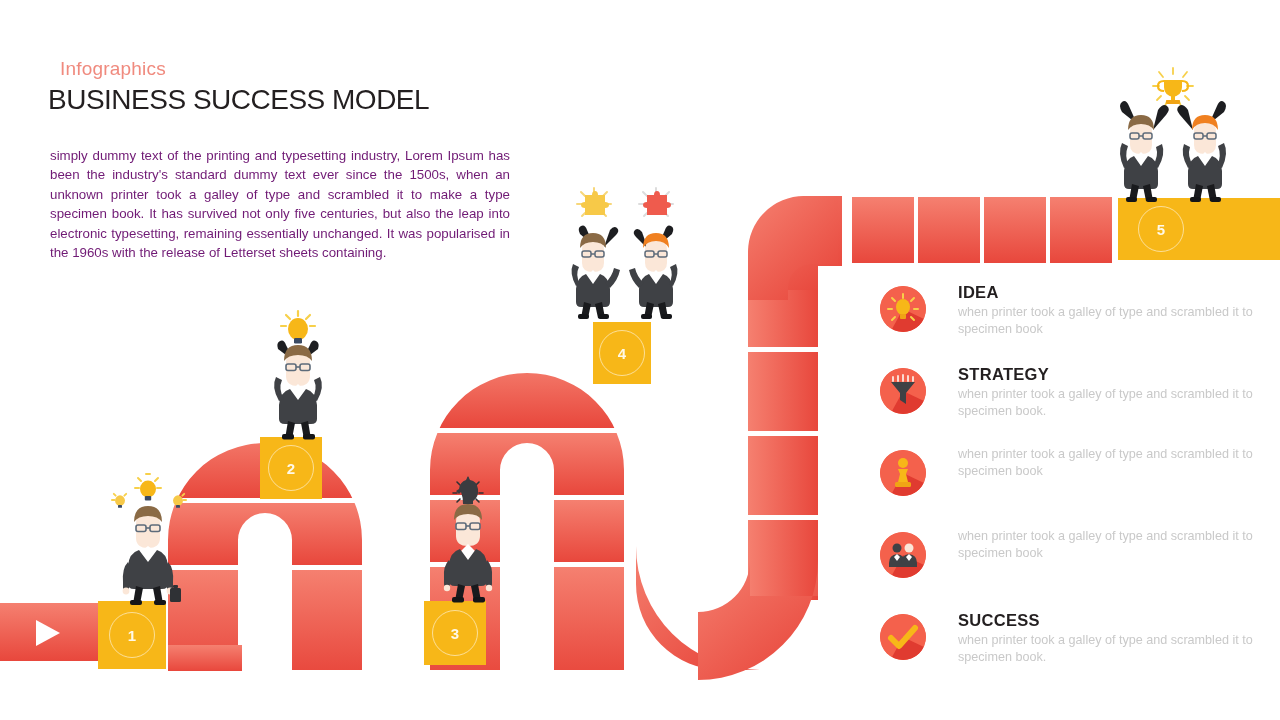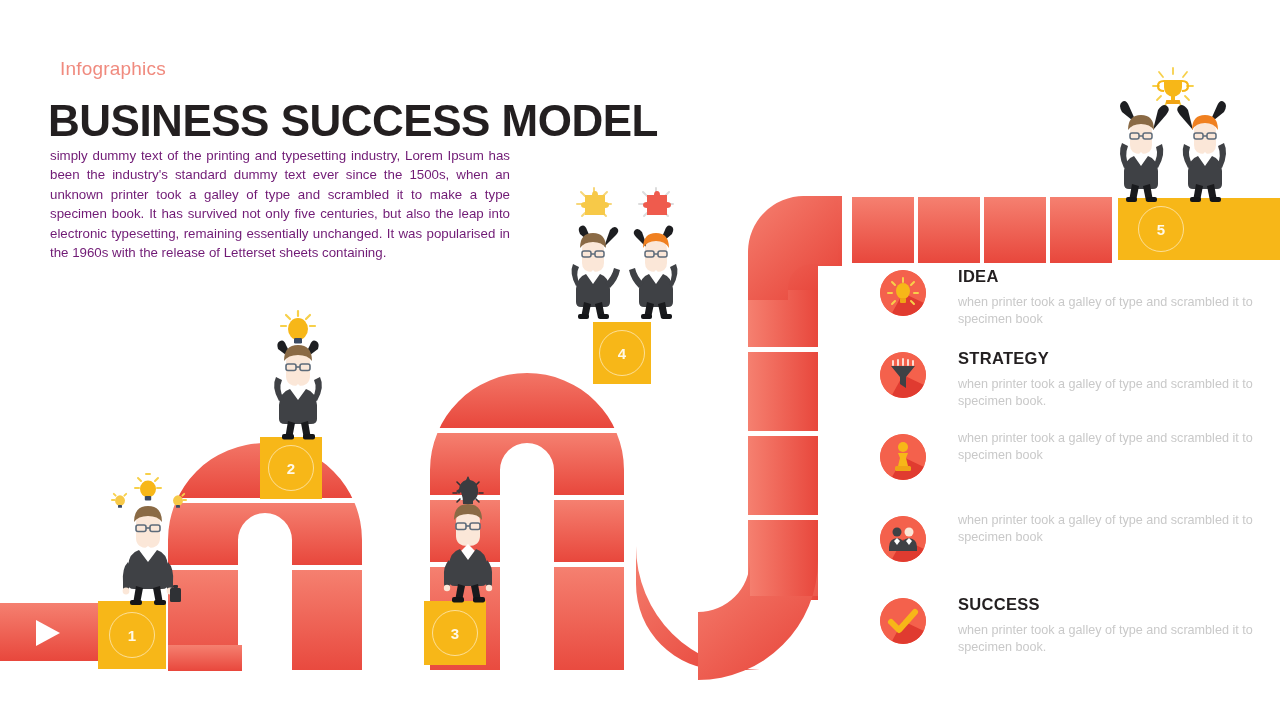--- a/index.html
+++ b/index.html
@@ -9,22 +9,22 @@
     position:relative;
   }
   .stage{position:absolute;inset:0;}
 
   
   .kicker{
     position:absolute;left:60px;top:58px;
     font-size:19px;font-weight:400;color:#f08a7e;letter-spacing:.2px;
   }
   .title{
-    position:absolute;left:48px;top:96px;
-    font-size:44px;font-weight:bold;color:#231f20;letter-spacing:-0.5px;
+    position:absolute;left:48px;top:84px;
+    font-size:28px;font-weight:normal;color:#231f20;letter-spacing:-0.5px;
   }
   .lead{
     position:absolute;left:50px;top:146px;width:460px;
     font-size:13.3px;line-height:19.4px;color:#701a75;
     text-align:justify;
   }
 
   
   .road{position:absolute;left:0;top:0;width:1280px;height:720px;}
 
@@ -35,32 +35,32 @@
   }
   .tile .ring{
     width:44px;height:44px;border-radius:50%;
     border:1.6px solid rgba(255,255,255,.55);
     display:flex;align-items:center;justify-content:center;
     color:#fff9e8;font-size:15px;font-weight:bold;
   }
   .tile.wide{justify-content:flex-start;padding-left:20px;}
 
   
-  .legend{position:absolute;left:880px;top:266px;width:390px;}
+  .legend{position:absolute;left:880px;top:282px;width:390px;}
   .leg-item{position:relative;min-height:65px;margin-bottom:17px;}
   .leg-icon{
     position:absolute;left:0;top:4px;width:46px;height:46px;border-radius:50%;
     overflow:hidden;background:#f4614c;
   }
   .leg-title{
     margin-left:78px;font-size:16.5px;font-weight:bold;color:#231f20;
     letter-spacing:.3px;line-height:20px;
   }
   .leg-desc{
-    margin-left:78px;margin-top:8px;font-size:12.6px;line-height:17px;color:#c9c9c9;
+    margin-left:78px;margin-top:2px;font-size:12.6px;line-height:17px;color:#c9c9c9;
   }
 
   
   .person{position:absolute;}
 </style>
 </head>
 <body>
 
 <div class="stage">
 

